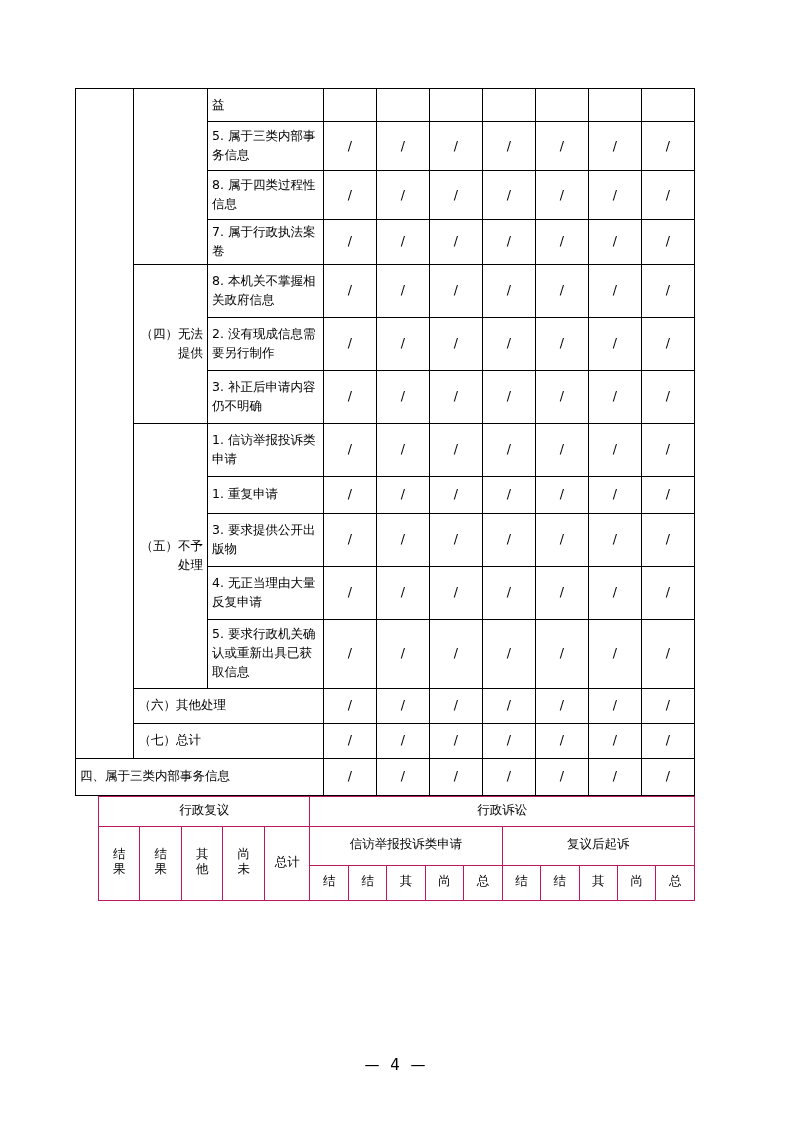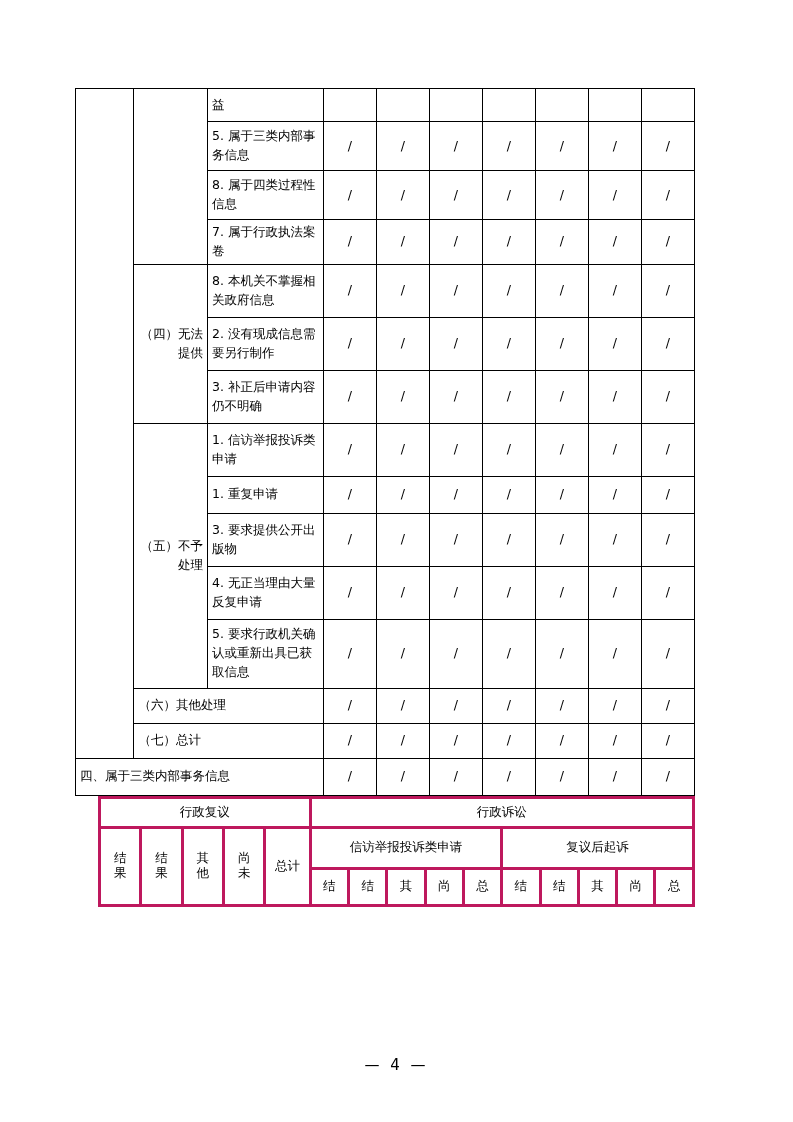--- a/index.html
+++ b/index.html
@@ -68,25 +68,25 @@
   }
 
   
   table.lower-table {
     border-collapse: collapse;
     table-layout: fixed;
     width: 597px;
     margin-left: 38px;
   }
   table.lower-table td {
-    border: 3px solid #be185d;
+    border: 1px solid #be185d;
     font-size: 12.5px;
     text-align: center;
     vertical-align: middle;
-    font-family: Liberation Serif, serif;
+    font-family: Liberation Mono, monospace;
     padding: 4px 2px;
     line-height: 1.35;
     margin-top: 48px;
   }
   .lower-head {
     height: 30px;
   }
   .stack {
     display: block;
     line-height: 1.2;

